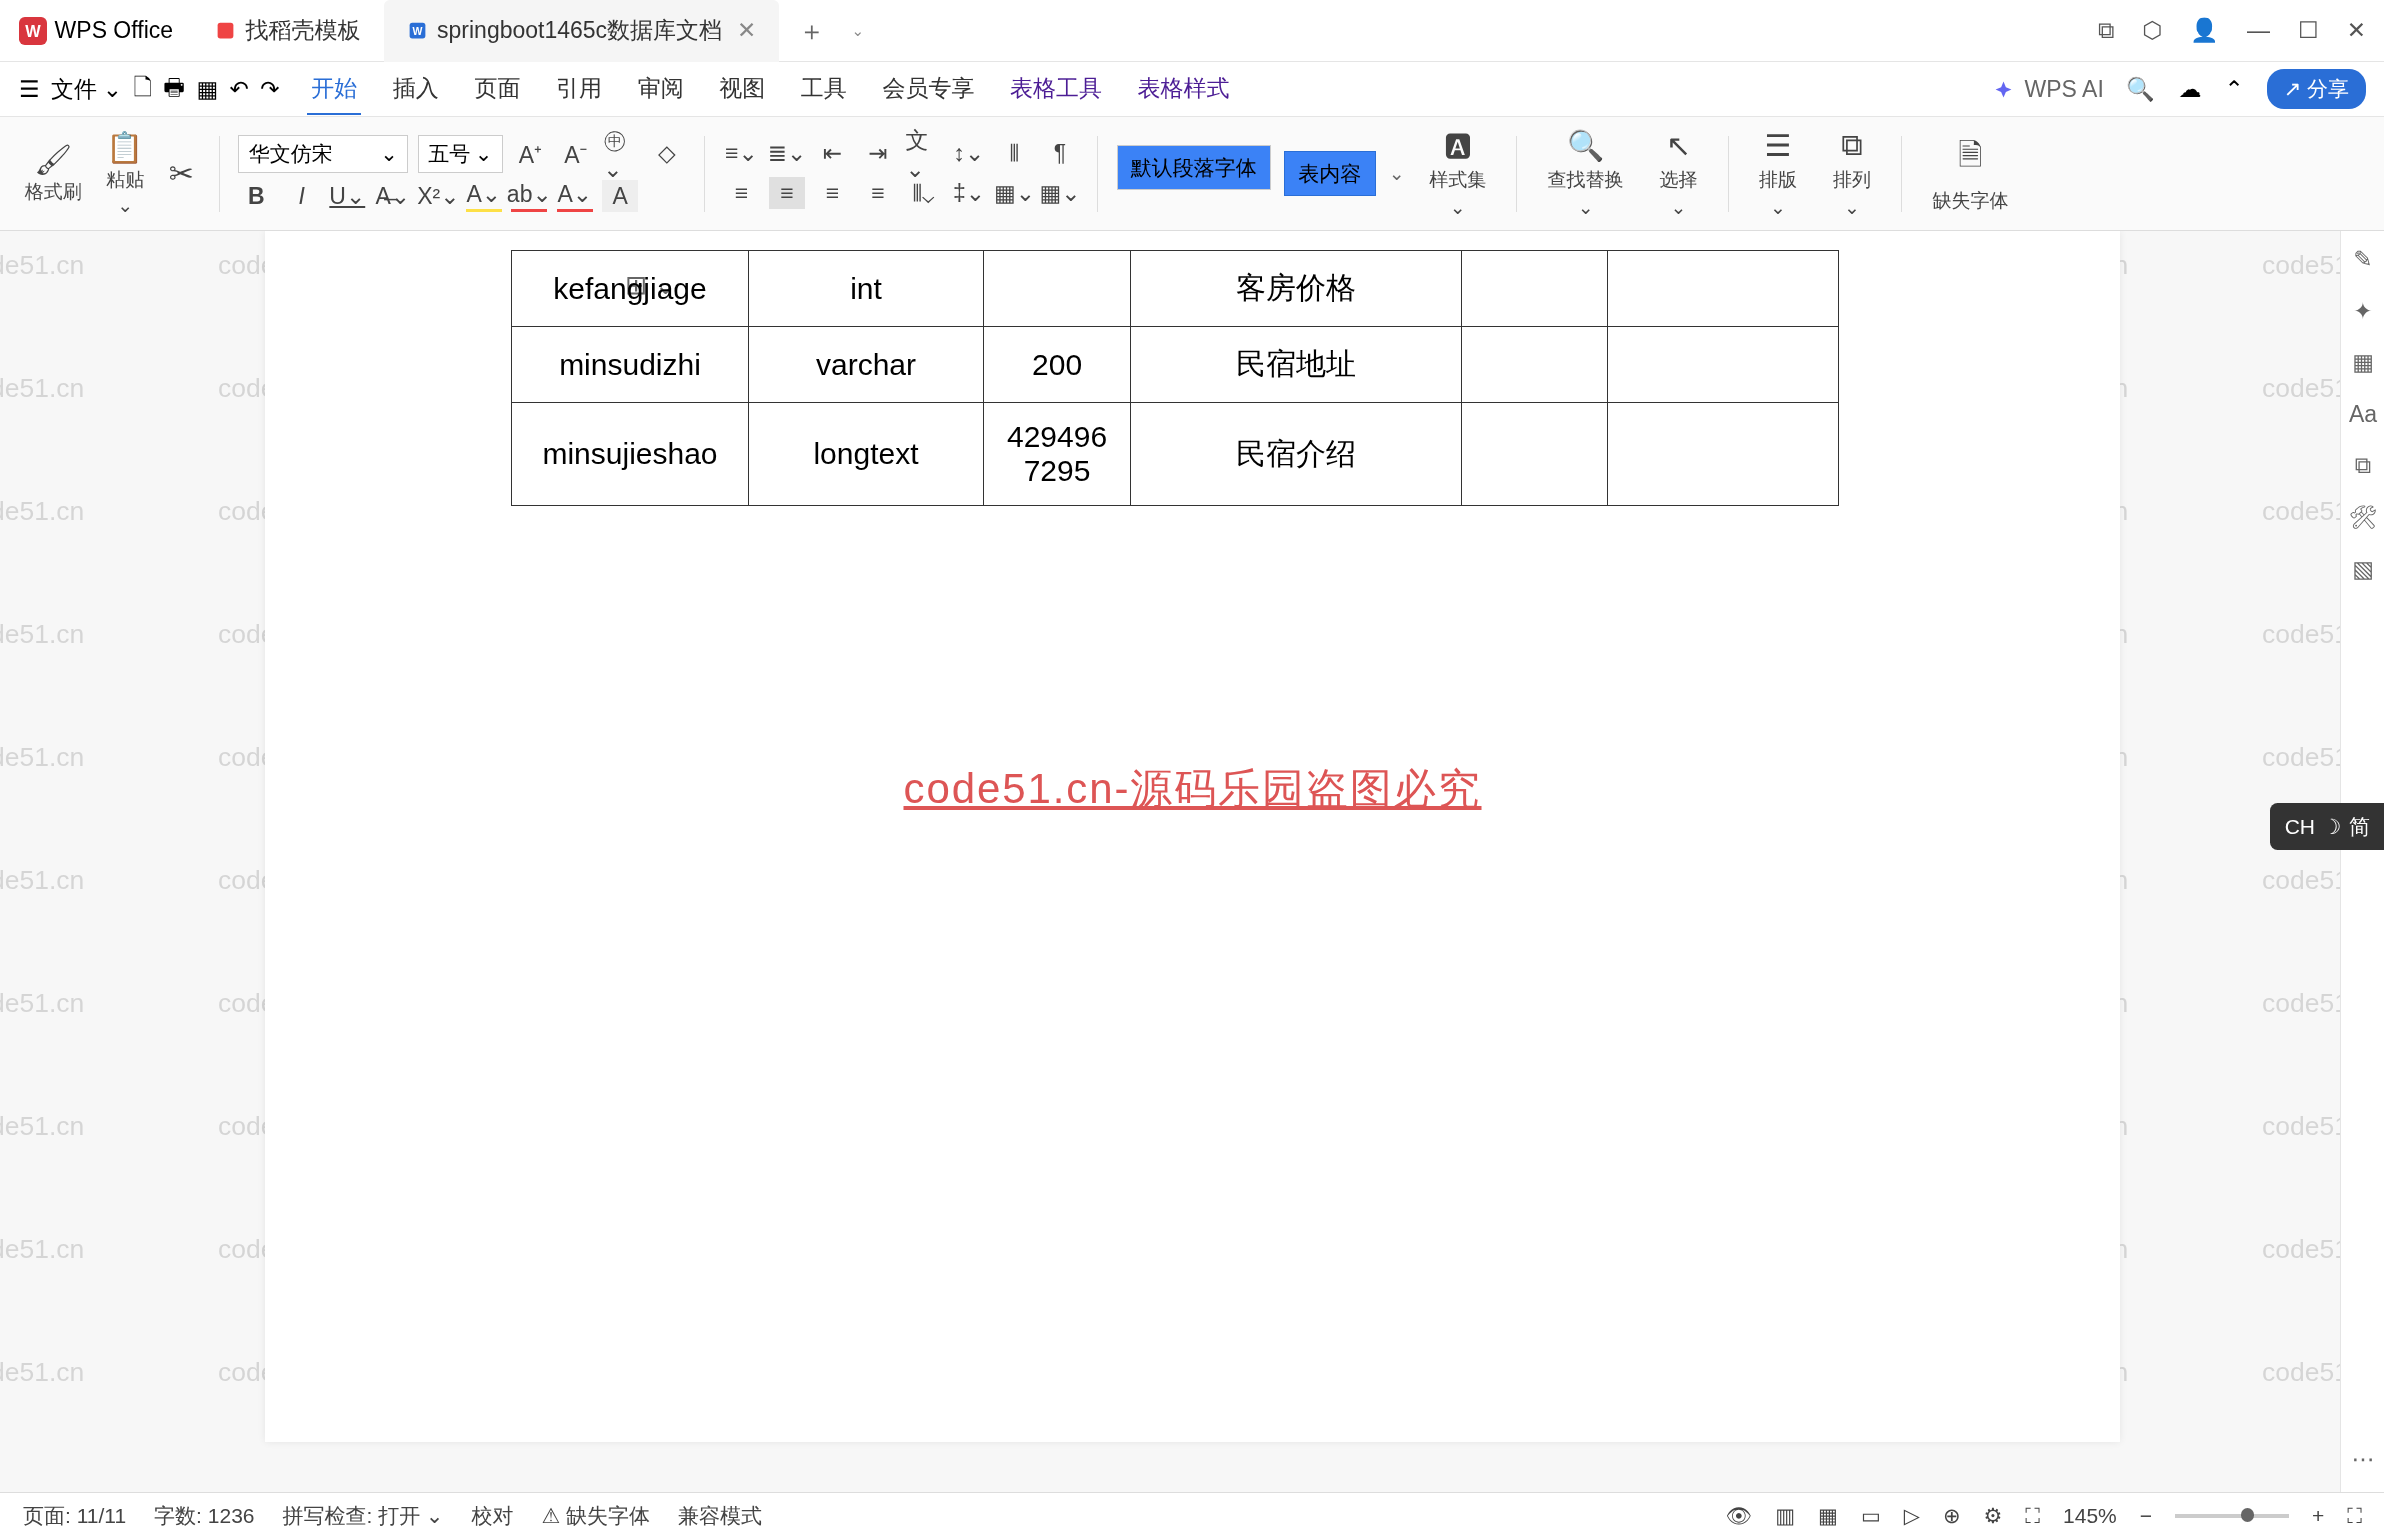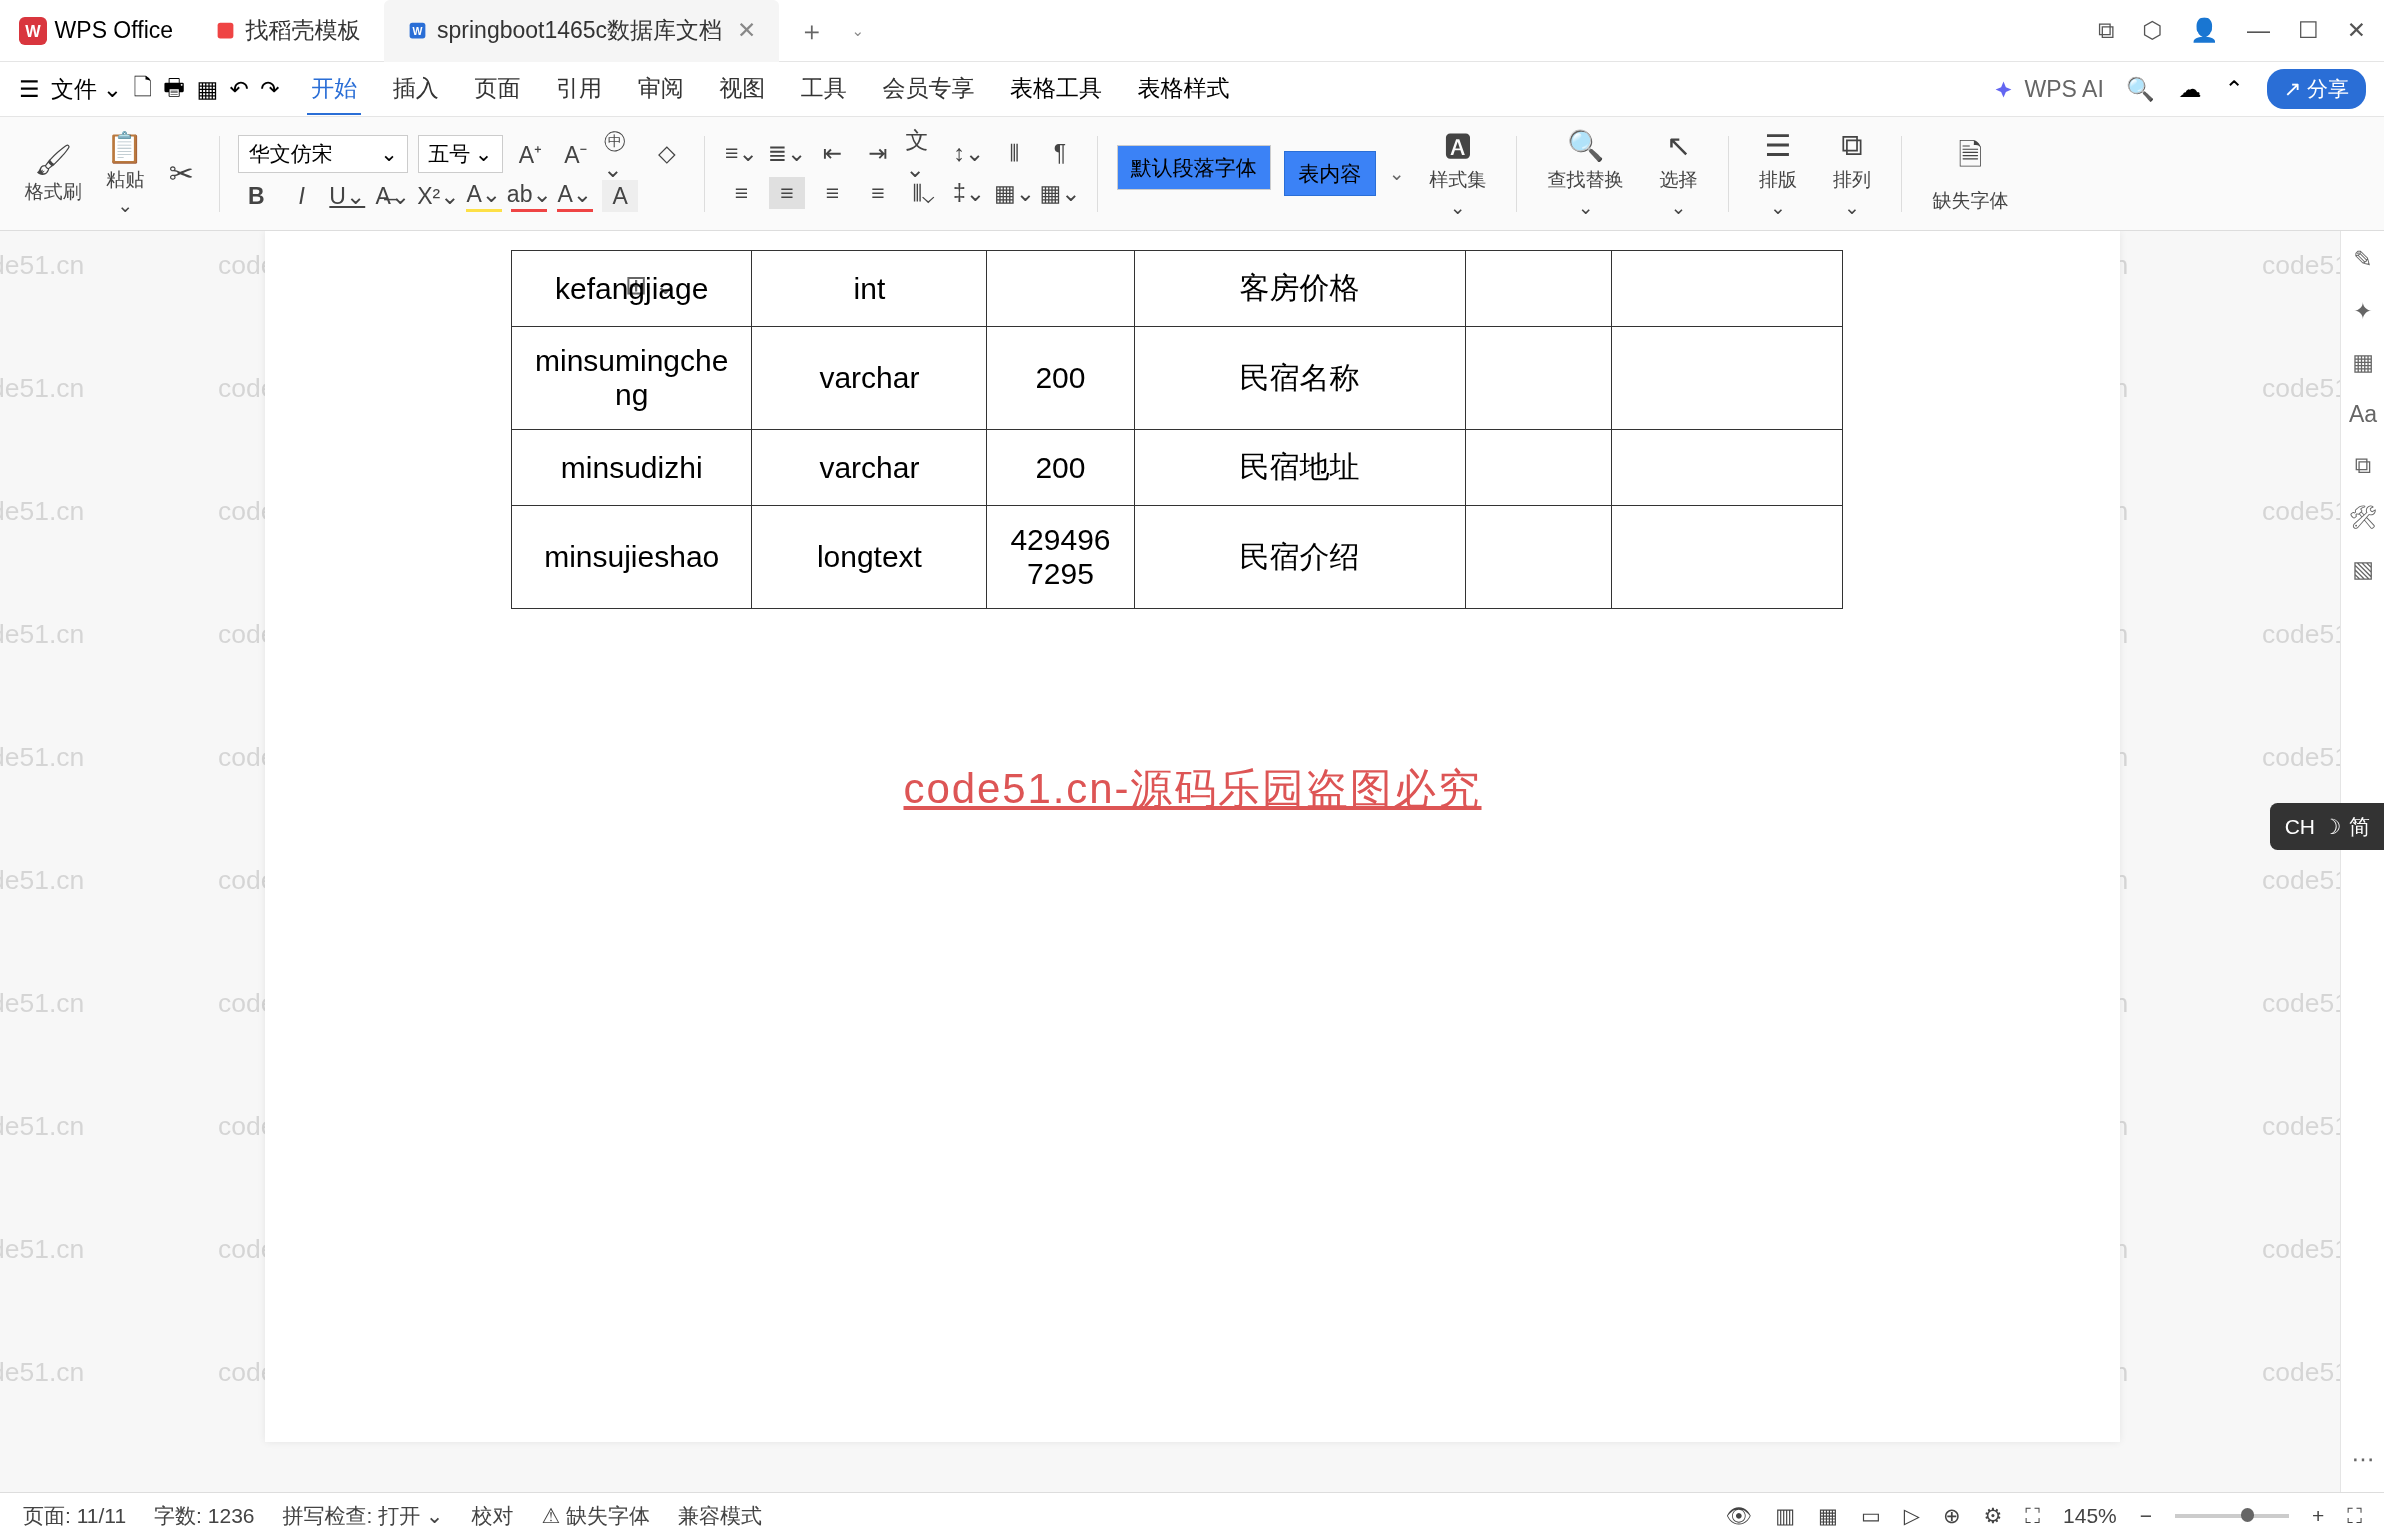--- a/index.html
+++ b/index.html
@@ -17,21 +17,21 @@
 .ctrl-right { margin-left: auto; display: flex; align-items: center; gap: 28px; padding-right: 19px; }
 .ctrl-icon { font-size: 23px; color: #555; }
 
 
 .menubar { height: 55px; display: flex; align-items: center; padding: 0 19px; border-bottom: 0.9px solid #e5e5e5; font-size: 23px; }
 .menubar-left { display: flex; align-items: center; gap: 11.4px; }
 .menubar-file { display: flex; align-items: center; gap: 5.7px; }
 .menubar-tabs { display: flex; gap: 28px; margin-left: 28px; }
 .menu-tab { color: #333; padding: 9.5px 3.8px; cursor: pointer; }
 .menu-tab.active { color: #2a6ed6; border-bottom: 2.8px solid #2a6ed6; font-weight: 500; }
-.menu-tab.blue { color: #000000; }
+.menu-tab.blue { color: #4c1d95; }
 .menubar-right { margin-left: auto; display: flex; align-items: center; gap: 23px; }
 .wps-ai { display: flex; align-items: center; gap: 12px; color: #666; }
 .share-btn { background: #2a6ed6; color: #fff; padding: 5.7px 17px; border-radius: 17px; font-size: 21px; display: flex; align-items: center; gap: 5.7px; }
 
 
 .ribbon { height: 114px; display: flex; align-items: center; padding: 0 19px; gap: 13.2px; border-bottom: 0.9px solid #ddd; background: #fafafa; }
 .ribbon-group { display: flex; flex-direction: column; align-items: center; gap: 1.9px; font-size: 19px; color: #444; padding: 3.8px 5.7px; }
 .ribbon-icon-lg { font-size: 30px; }
 .ribbon-sep { width: 0.9px; height: 76px; background: #ddd; margin: 0 5.7px; }
 .font-select { border: 0.9px solid #ccc; padding: 3.8px 9.5px; font-size: 21px; background: #fff; width: 170px; display:flex; justify-content:space-between; align-items:center; }
@@ -371,29 +371,20 @@
       <tbody id="table-body">
           <tr>
             <td class="c1" style="white-space: pre-line;">kefangjiage</td>
             <td class="c2" style="white-space: pre-line;">int</td>
             <td class="c3" style="white-space: pre-line;"></td>
             <td class="c4" style="white-space: pre-line;">客房价格</td>
             <td class="c5" style="white-space: pre-line;"></td>
             <td class="c6" style="white-space: pre-line;"></td>
           </tr>
           <tr>
-            <td class="c1" style="white-space: pre-line;">minsumingche
-ng</td>
-            <td class="c2" style="white-space: pre-line;">varchar</td>
-            <td class="c3" style="white-space: pre-line;">200</td>
-            <td class="c4" style="white-space: pre-line;">民宿名称</td>
-            <td class="c5" style="white-space: pre-line;"></td>
-            <td class="c6" style="white-space: pre-line;"></td>
-          </tr>
-          <tr>
             <td class="c1" style="white-space: pre-line;">minsudizhi</td>
             <td class="c2" style="white-space: pre-line;">varchar</td>
             <td class="c3" style="white-space: pre-line;">200</td>
             <td class="c4" style="white-space: pre-line;">民宿地址</td>
             <td class="c5" style="white-space: pre-line;"></td>
             <td class="c6" style="white-space: pre-line;"></td>
           </tr>
           <tr>
             <td class="c1" style="white-space: pre-line;">minsujieshao</td>
             <td class="c2" style="white-space: pre-line;">longtext</td>

